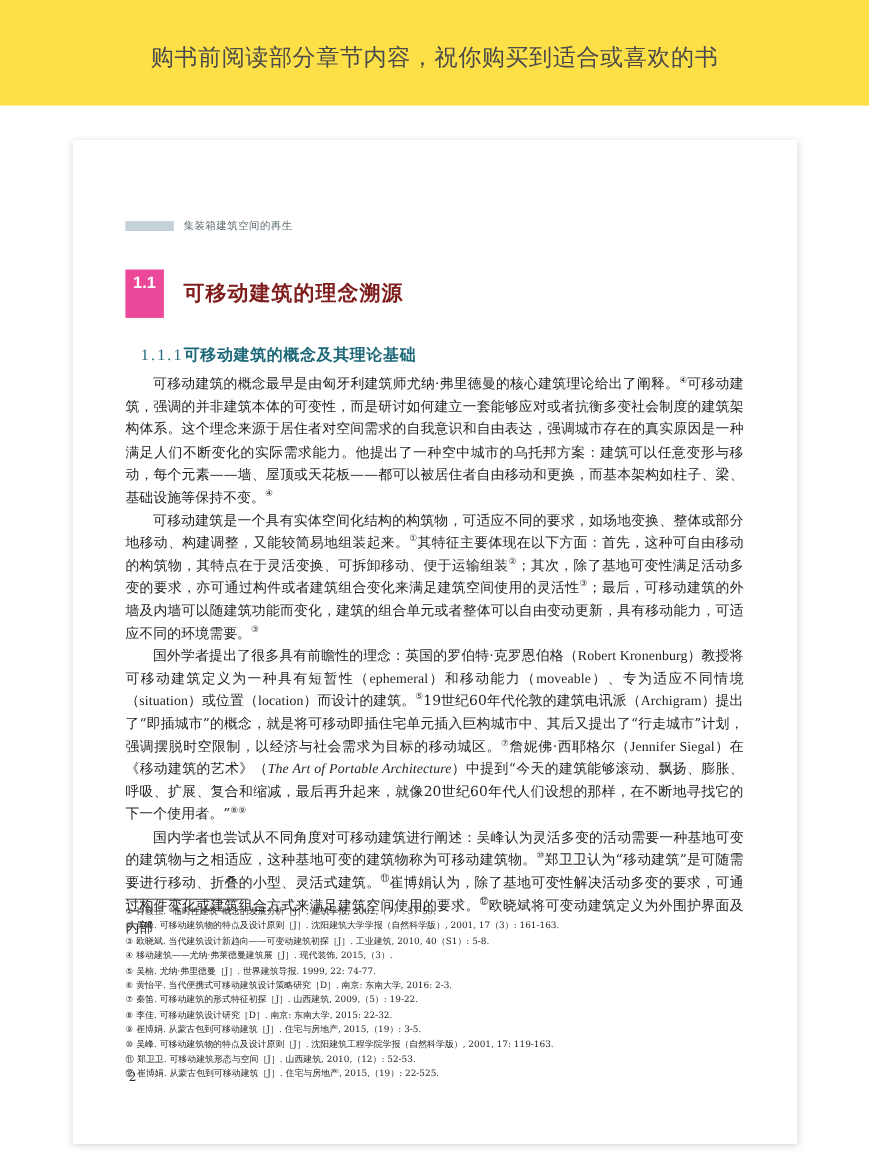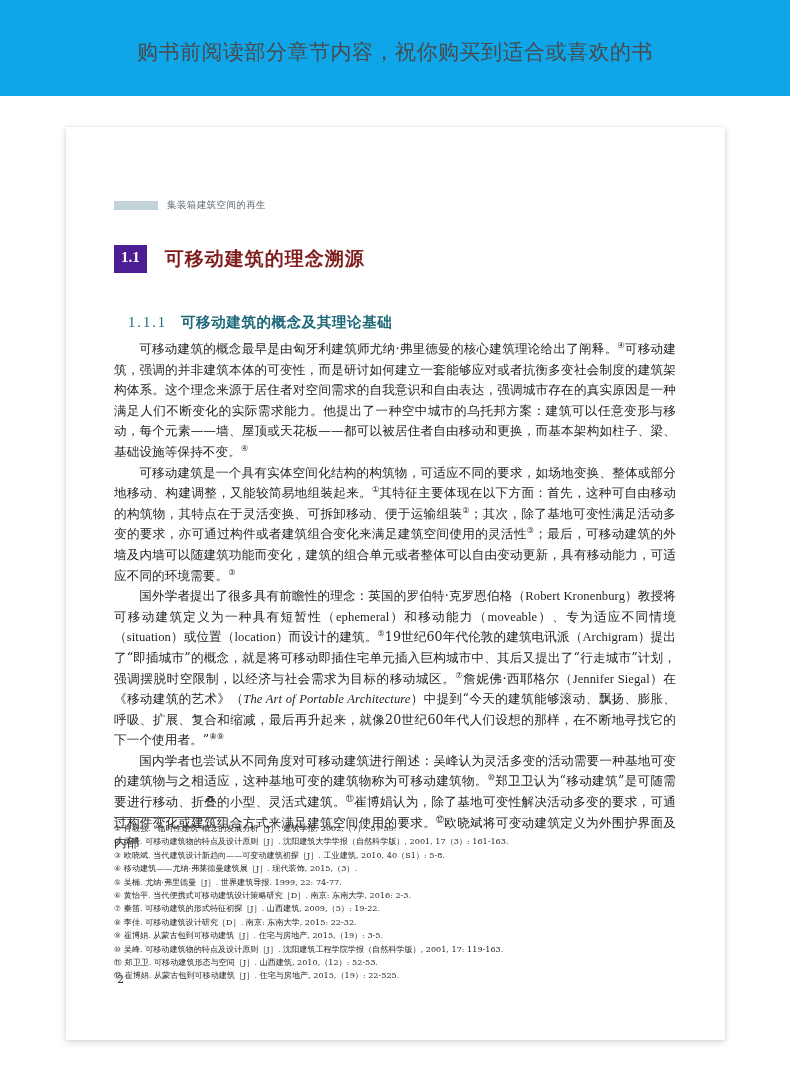--- a/index.html
+++ b/index.html
@@ -15,21 +15,21 @@
     overflow: hidden;
   }
 
   
   .promo-banner {
     width: 790px;
     height: 96px;
     display: flex;
     align-items: center;
     justify-content: center;
-    background: #0ea5e9;
+    background: #fde047;
     box-sizing: border-box;
     padding-top: 8px;
   }
   .promo-banner-text {
     font-family: "DejaVu Sans", "Liberation Sans", sans-serif;
     font-size: 21px;
     color: #4a4a4a;
     letter-spacing: 0.5px;
     white-space: nowrap;
   }
@@ -77,27 +77,27 @@
   
   .section-heading {
     position: absolute;
     left: 48px;
     top: 118px;
     display: flex;
     align-items: center;
     gap: 18px;
   }
   .section-number-badge {
-    background: #4c1d95;
+    background: #ec4899;
     color: #ffffff;
-    font-family: Liberation Serif, serif;
+    font-family: Liberation Sans, sans-serif;
     font-weight: bold;
     font-size: 15px;
     line-height: 1;
-    padding: 5px 7px 8px 7px;
+    padding: 5px 7px 24px 7px;
     letter-spacing: 0px;
   }
   .section-title {
     font-family: Liberation Mono, monospace;
     font-weight: bold;
     font-size: 19px;
     color: #7f1d1d;
     letter-spacing: 1px;
   }
 
@@ -106,21 +106,20 @@
     position: absolute;
     left: 62px;
     top: 186px;
     font-family: "DejaVu Sans", "Liberation Sans", sans-serif;
     font-weight: bold;
     font-size: 14.5px;
     color: #1d6878;
     letter-spacing: 0.6px;
     display: flex;
     align-items: baseline;
-    gap: 14px;
   }
   .subsection-number {
     font-family: "Liberation Serif", serif;
     font-weight: normal;
     letter-spacing: 2px;
     font-size: 14.5px;
   }
 
   
   .body-col {

